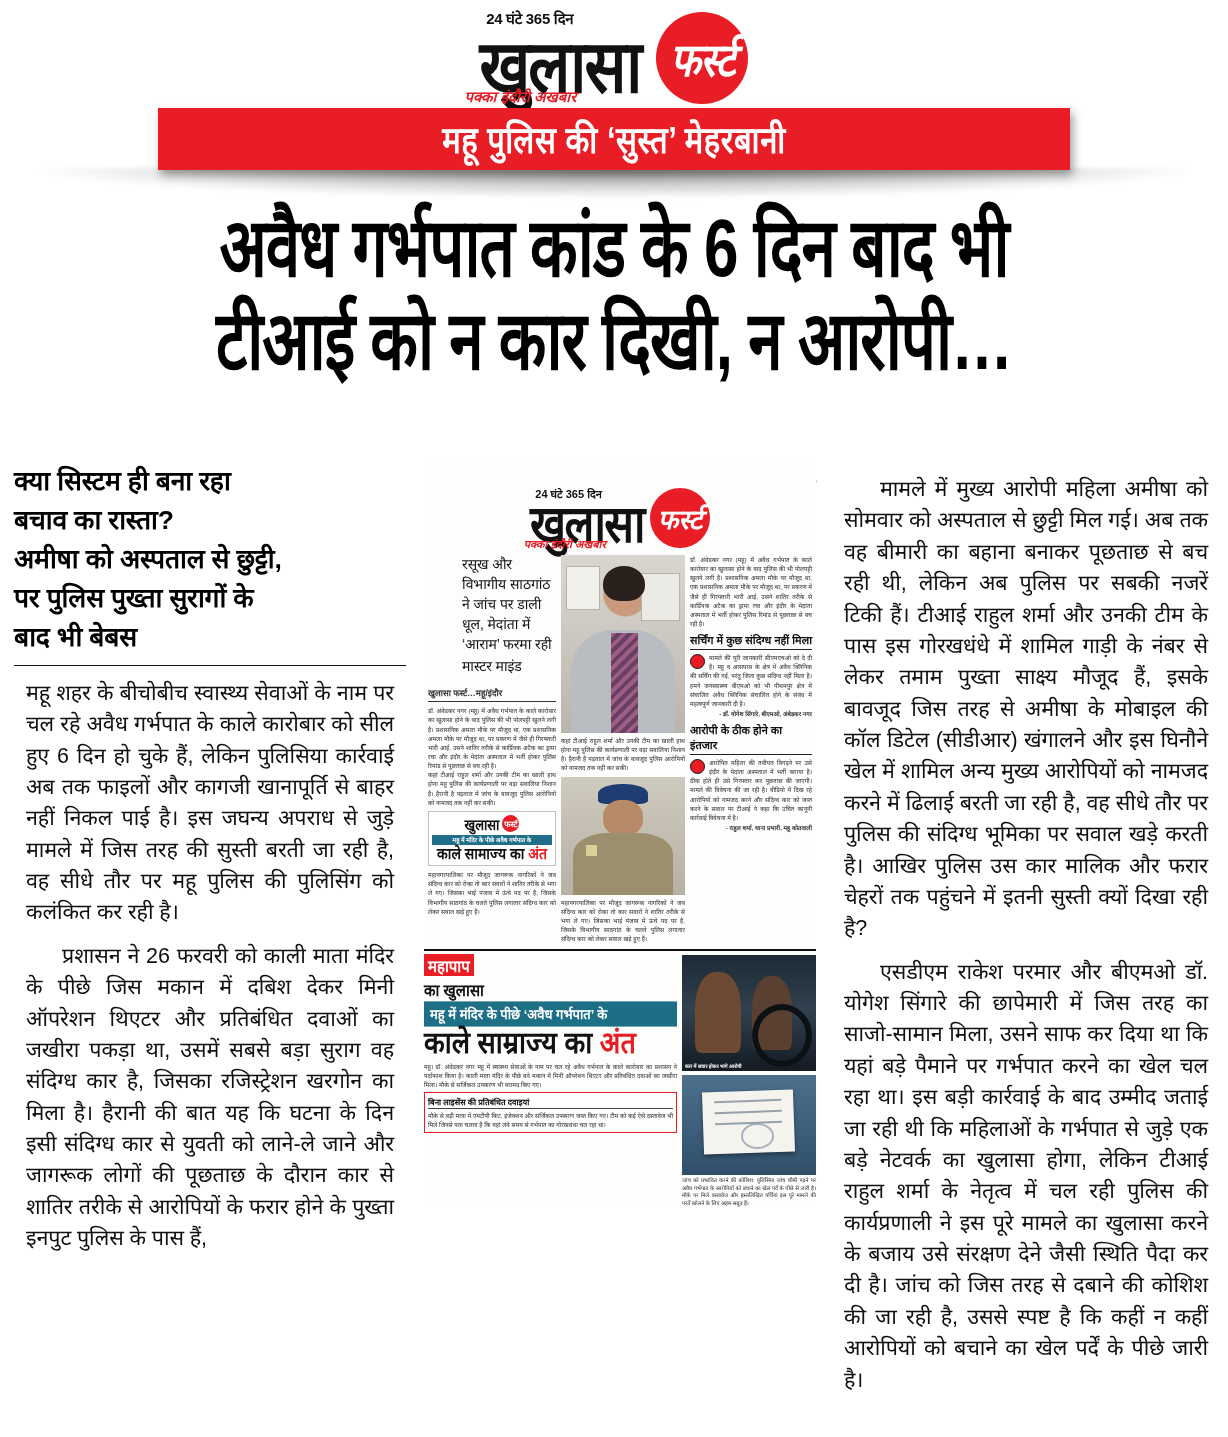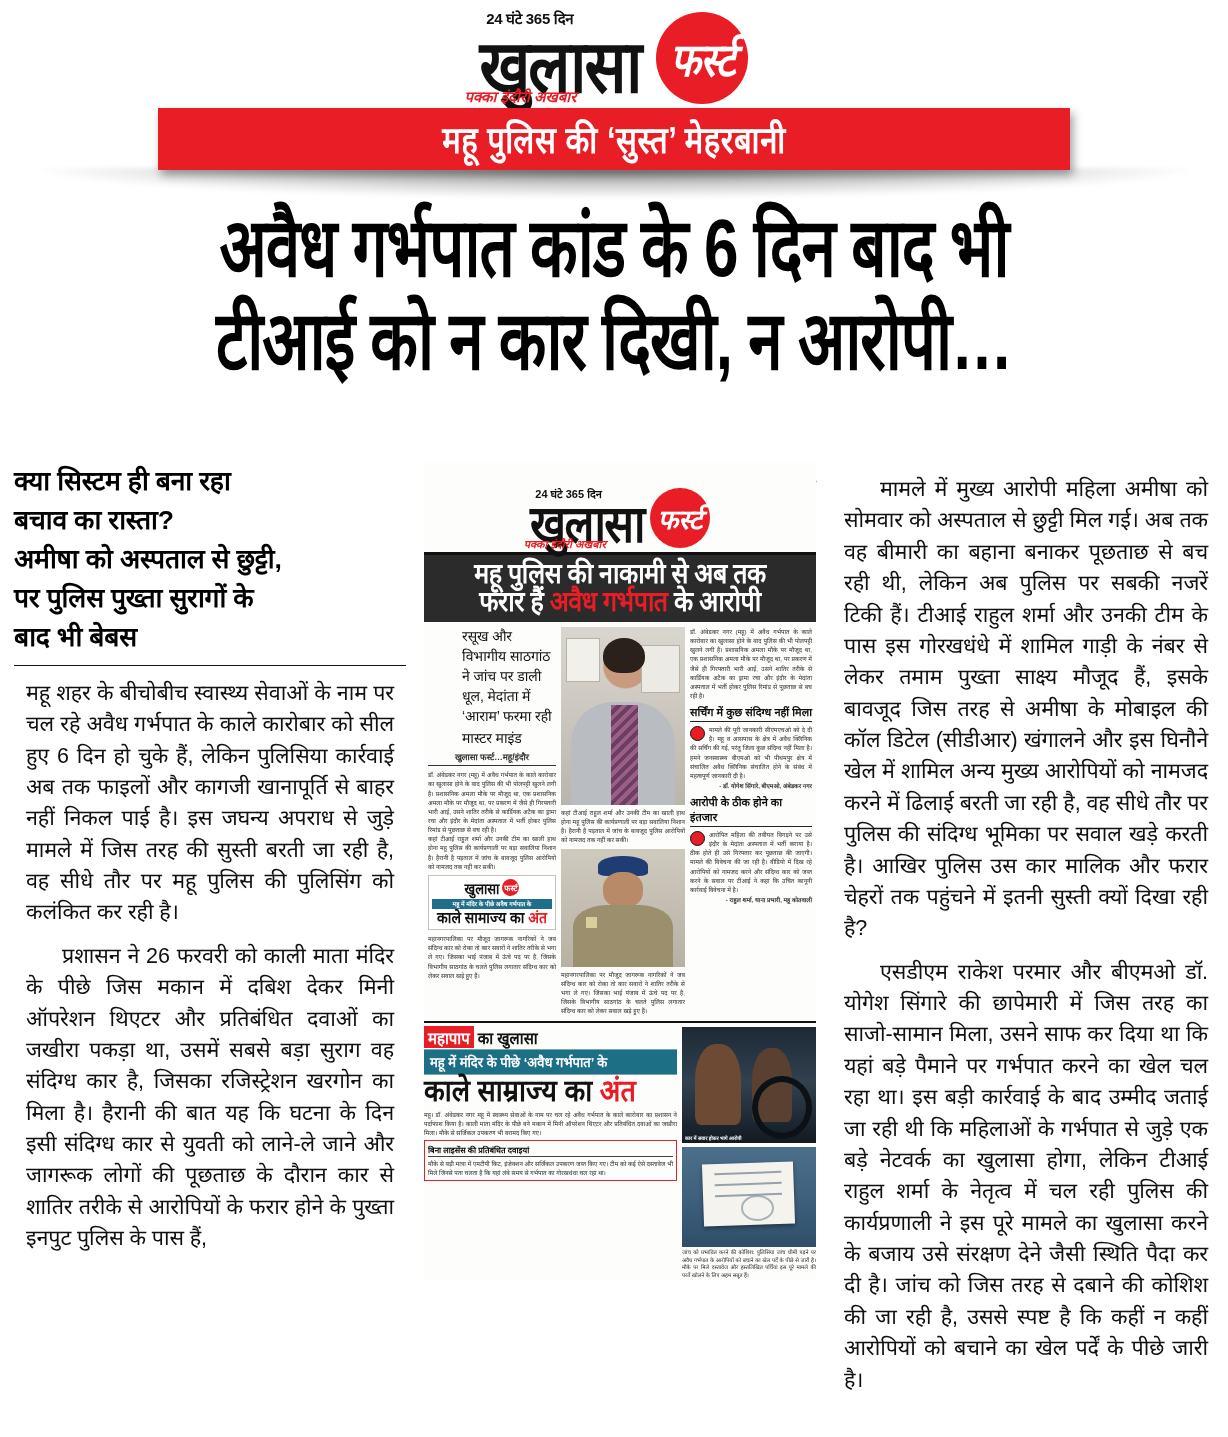--- a/index.html
+++ b/index.html
@@ -150,21 +150,21 @@
   .cc-1{flex:0 0 128px;}
   .cc-2{flex:0 0 124px;}
   .cc-3{flex:1;}
 
   .sub-dek{
     font-size:14px;font-weight:normal;line-height:1.42;color:#121212;
     letter-spacing:-.1px;
     margin-left:34px;
   }
   .sub-dek .mm{display:block;margin-top:3px;}
-  .sub-by{font-size:8.5px;font-weight:bold;text-align:center;margin-top:2px;color:#333;}
+  .sub-by{font-size:8.5px;font-weight:bold;text-align:left;margin-top:10px;color:#333;}
   .thin-rule{border:0;border-top:1px solid #333;margin:3px 0 4px 0;}
 
   .micro{
     font-size:6.1px;line-height:1.5;text-align:justify;color:#2a2a2a;
     word-break:break-word;
   }
 
   
   .photo{position:relative;overflow:hidden;background:#c9c9c9;}
   .ph-woman{
@@ -285,22 +285,22 @@
   }
   .mini-head{
     font-size:14px;font-weight:bold;color:#111;text-align:center;line-height:1.1;
     margin-top:2px;transform:scaleY(1.1);
   }
   .mini-head em{color:#e81d25;font-style:normal;}
 
   
   .teal-wrap{margin-top:6px;border-top:2px solid #111;padding-top:4px;}
   .mahapap{
-    display:flex;align-items:flex-end;gap:4px;justify-content:flex-start;
-    font-size:15px;font-weight:bold;
+    display:flex;align-items:flex-start;gap:4px;justify-content:flex-start;
+    font-size:15px;font-weight:bold;flex-direction:column;
   }
   .mahapap .r{
     background:#e81d25;color:#fff;padding:0 4px;transform:scaleY(1.1);
   }
   .mahapap .k{color:#111;transform:scaleY(1.1);}
   .teal-bar{
     background:#1d6f86;color:#fff;font-size:13px;font-weight:bold;
     padding:3px 6px;margin-top:3px;transform:scaleY(1.05);white-space:nowrap;
     overflow:hidden;
   }
@@ -374,24 +374,20 @@
             <div class="clip-tag">24 घंटे 365 दिन</div>
             <div class="clip-word">खुलासा</div>
             <div class="clip-subtag">पक्का इंदौरी अखबार</div>
             <div class="clip-circle">
               <span>फर्स्ट</span>
             </div>
           </div>
         </div>
 
 
-        <div class="clip-head">
-          <span class="l">महू पुलिस की नाकामी से अब तक</span>
-          <span class="l"><span>फरार हैं </span><span class="hl">अवैध गर्भपात</span><span> के आरोपी</span></span>
-        </div>
 
         <div class="clip-grid">
 
           <div class="cc cc-1">
             <div class="sub-dek">
               <span>रसूख और विभागीय साठगांठ ने जांच पर डाली धूल, मेदांता में ‘आराम’ फरमा रही</span>
               <span class="mm">मास्टर माइंड</span>
             </div>
             <div class="sub-by">खुलासा फर्स्ट…महू/इंदौर</div>
             <hr class="thin-rule">

